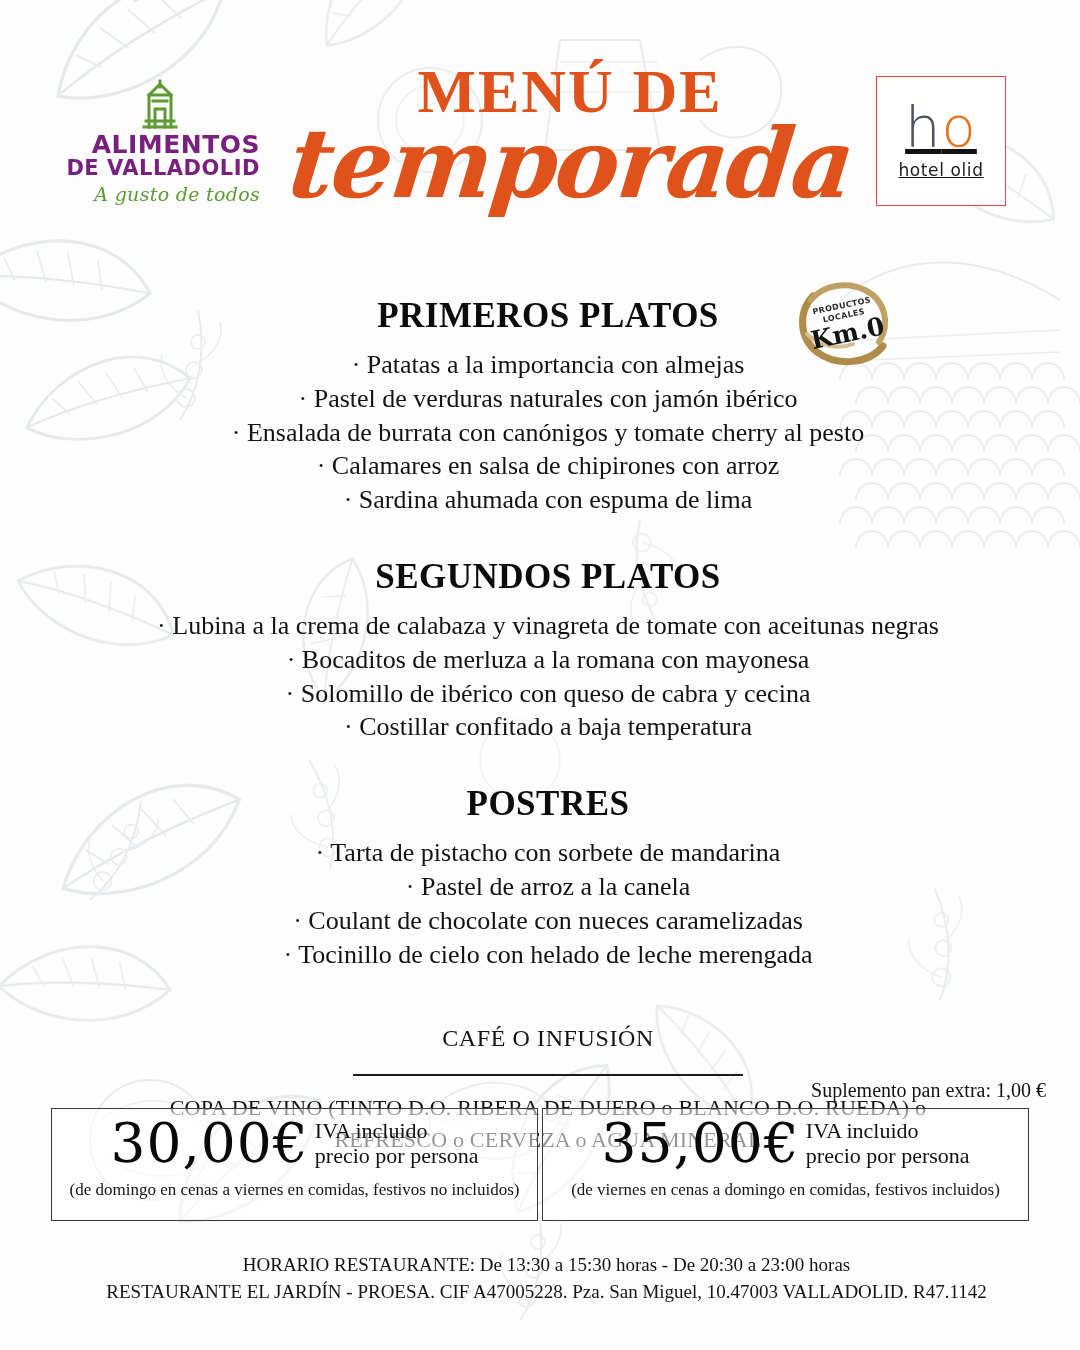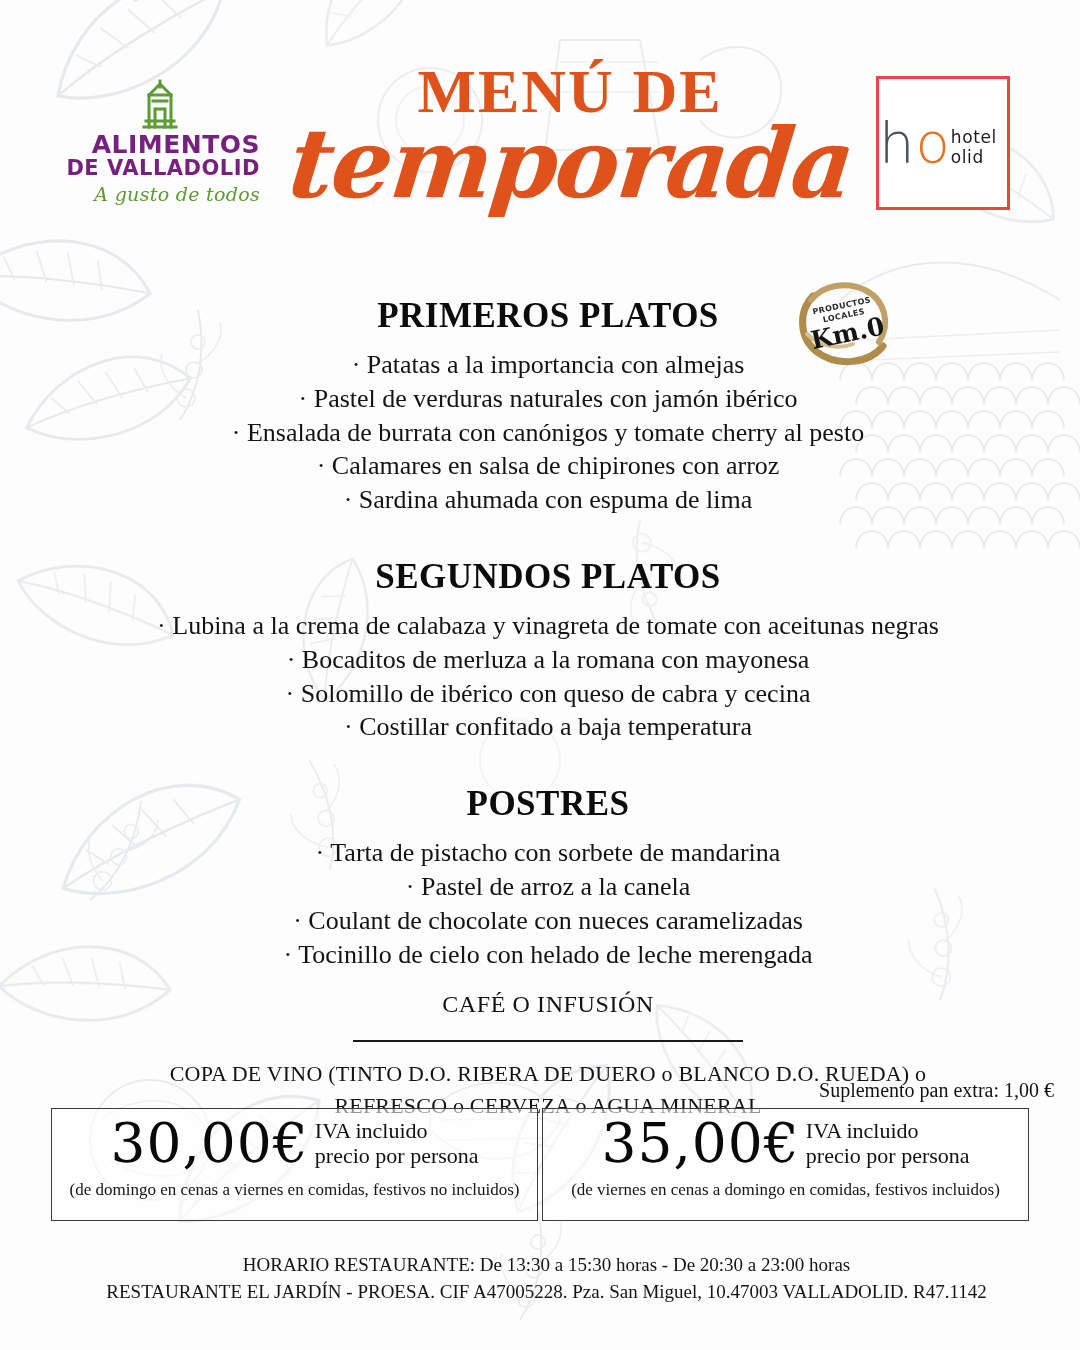--- a/index.html
+++ b/index.html
@@ -42,22 +42,22 @@
     font-size:62px;letter-spacing:2px;line-height:1;
   }
   .title-script{
     color:#E0521B;font-family:"DejaVu Serif", serif;font-style:italic;
     font-weight:bold;font-size:96px;line-height:.95;margin-top:-4px;
     letter-spacing:-2px;transform:skewX(-6deg);
   }
 
   .brand-ho{
     position:absolute;left:876px;top:76px;width:128px;height:128px;
-    border:3px solid #ef4444;background:#fff;
-    display:flex;align-items:center;justify-content:center;
+    border:1px solid #ef4444;background:#fff;
+    display:flex;flex-direction:column;align-items:center;justify-content:center;text-decoration:underline;
   }
   .ho-mark{font-family:"DejaVu Sans", sans-serif;font-size:56px;line-height:.9;
     letter-spacing:1px;font-weight:300;}
   .ho-h{color:#4c5360;}
   .ho-o{color:#E8731F;}
   .ho-sub{font-family:"DejaVu Sans", sans-serif;font-size:17px;color:#1c1c1c;margin-top:8px;letter-spacing:.6px;}
 
   
   .km0{position:absolute;left:793px;top:276px;width:105px;height:95px;}
   .km0 .txt{position:absolute;inset:0;display:flex;flex-direction:column;
@@ -75,31 +75,31 @@
     letter-spacing:.5px;color:#0c0c0c;margin:0 0 12px 0;
   }
   .sec-sp2{margin-top:40px;}
   .dish{
     font-family:"Liberation Serif", serif;font-size:26px;line-height:1.30;
     color:#131313;
   }
 
   .cafe{
     font-family:"Liberation Serif", serif;font-size:24px;letter-spacing:.6px;
-    color:#131313;margin-top:20px;
+    color:#131313;margin-top:54px;
   }
   .rule{width:390px;height:2px;background:#1a1a1a;margin:22px auto 0 auto;}
   .drinks{
     font-family:"Liberation Serif", serif;font-size:22px;line-height:1.45;
     color:#131313;margin-top:16px;letter-spacing:.2px;
   }
 
   
   .supp{
-    position:absolute;right:26px;top:1079px;
+    position:absolute;right:34px;top:1079px;
     font-family:"Liberation Serif", serif;font-size:20px;color:#131313;
   }
 
   
   .prices{position:absolute;left:0;right:0;top:1108px;
     display:flex;justify-content:center;gap:4px;}
   .pbox{
     width:487px;height:113px;border:1.5px solid #3a3a3a;background:rgba(255,255,255,.55);
     box-sizing:border-box;padding:7px 0 0 0;text-align:center;
   }

